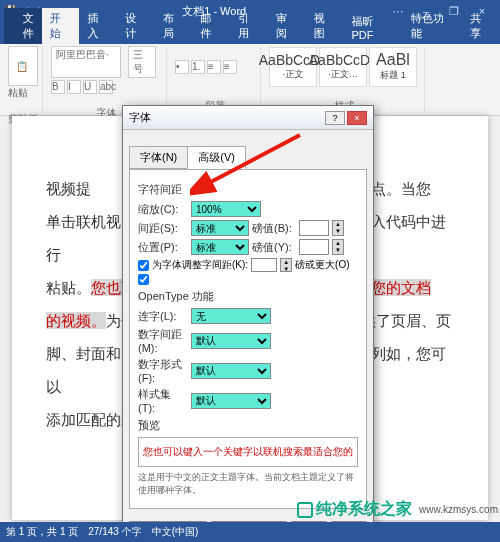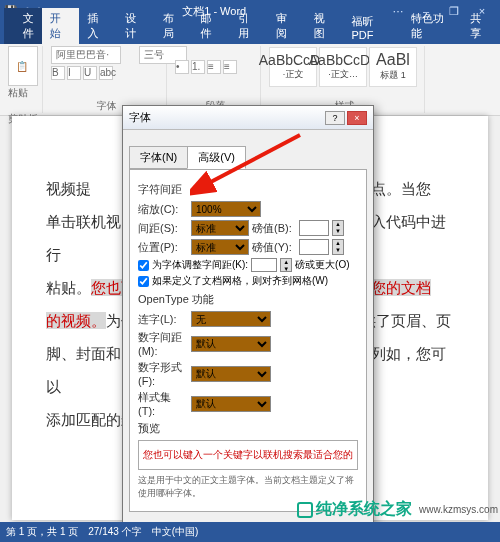--- a/index.html
+++ b/index.html
@@ -30,21 +30,21 @@
     .dlg-title .wb { width:20px; height:14px; border:1px solid #999; background:#eee; margin-left:2px; text-align:center; line-height:12px; font-size:9px; }
     .dlg-title .wb.close { background:#d9534f; color:#fff; border-color:#c13a37; }
     .dlg-tabs { display:flex; margin:16px 6px 0; font-size:11px; }
     .dlg-tabs .t { padding:3px 10px; border:1px solid #aaa; background:#eee; margin-right:-1px; }
     .dlg-tabs .t.active { background:#fff; border-bottom-color:#fff; position:relative; z-index:1; }
     .dlg-body { margin:0 6px 6px; border:1px solid #aaa; background:#fff; padding:8px; font-size:11px; }
     .section-title { font-size:11px; margin:4px 0 4px; color:#333; }
     .row { display:flex; align-items:center; margin:3px 0; gap:3px; }
     .row label { width:50px; text-align:left; color:#333; }
     .row input[type=text] { border:1px solid #888; height:16px; font-size:10px; padding:0 2px; }
-    .row select { border:1px solid #888; height:16px; font-size:10px; background:#a16207; }
+    .row select { border:1px solid #888; height:16px; font-size:10px; background:#5eead4; }
     .spin { width:12px; height:16px; background:#ddd; border:1px solid #888; display:flex; flex-direction:column; }
     .spin div { flex:1; font-size:6px; text-align:center; line-height:7px; }
     .chk { display:flex; align-items:center; gap:3px; margin:2px 0; font-size:10px; }
     .chk input { width:11px; height:11px; }
     .preview { border:1px solid #aaa; height:30px; margin:4px 0; display:flex; align-items:center; justify-content:center; font-size:10px; color:#c00; overflow:hidden; padding:0 4px; }
     .desc { font-size:9px; color:#666; margin:3px 0; }
     .dlg-buttons { display:flex; gap:4px; padding:6px; justify-content:space-between; }
     .dlg-buttons .left { display:flex; gap:4px; }
     .dlg-buttons .right { display:flex; gap:4px; }
     .btn { border:1px solid #888; background:#f4f4f4; padding:2px 8px; font-size:10px; cursor:pointer; }
@@ -86,23 +86,23 @@
 <div class="ribbon">
   <div class="rgroup">
     <div class="body">
         <div class="pastebtn">📋</div>
       </div>
     <div>粘贴</div>
     <div class="label">剪贴板</div>
   </div>
   <div class="rgroup" style="width:120px">
     <div class="body" style="flex-direction:column;align-items:flex-start;gap:2px">
-      <div style="display:flex;gap:18px">
+      <div style="display:flex;gap:7px">
         <span class="fontbox" style="width:70px">阿里巴巴音·</span>
-        <span class="fontbox" style="width:48px">三号</span>
+        <span class="fontbox" style="width:28px">三号</span>
       </div>
       <div style="display:flex;gap:2px">
         <span class="miniicon">B</span>
         <span class="miniicon">I</span>
         <span class="miniicon">U</span>
         <span class="miniicon">abc</span>
       </div>
     </div>
     <div class="label">字体</div>
   </div>
@@ -185,21 +185,20 @@
       <span>为字体调整字间距(K):</span>
       <input type="text" style="width: 26px; height: 14px; border: 1px solid rgb(136, 136, 136);">
       <div class="spin" style="height:14px">
           <div>▲</div>
           <div>▼</div>
         </div>
       <span>磅或更大(O)</span>
     </div>
     <div class="chk">
       <input type="checkbox" checked="" style="">
-      <span>如果定义了文档网格，则对齐到网格(W)</span>
     </div>
     <div class="section-title">OpenType 功能</div>
     <div class="row">
         <label>连字(L):</label>
         <select style="width:80px"><option>无</option></select>
       </div>
     <div class="row">
         <label>数字间距(M):</label>
         <select style="width:80px"><option>默认</option></select>
       </div>

